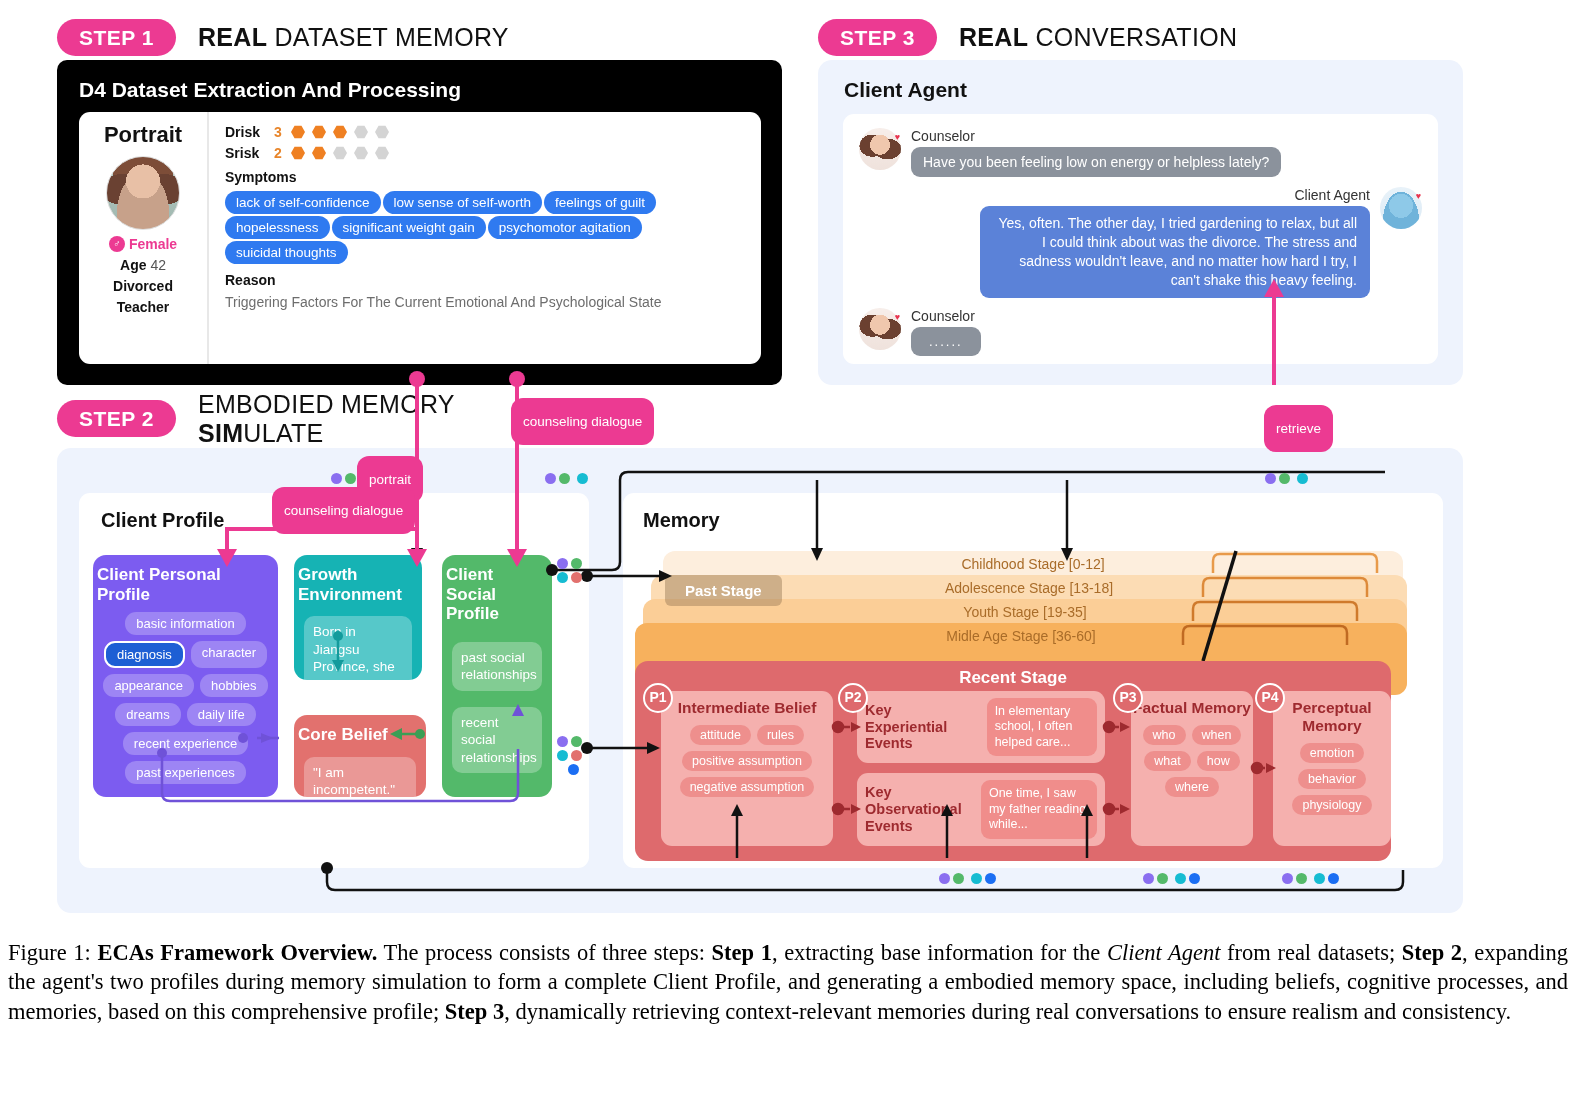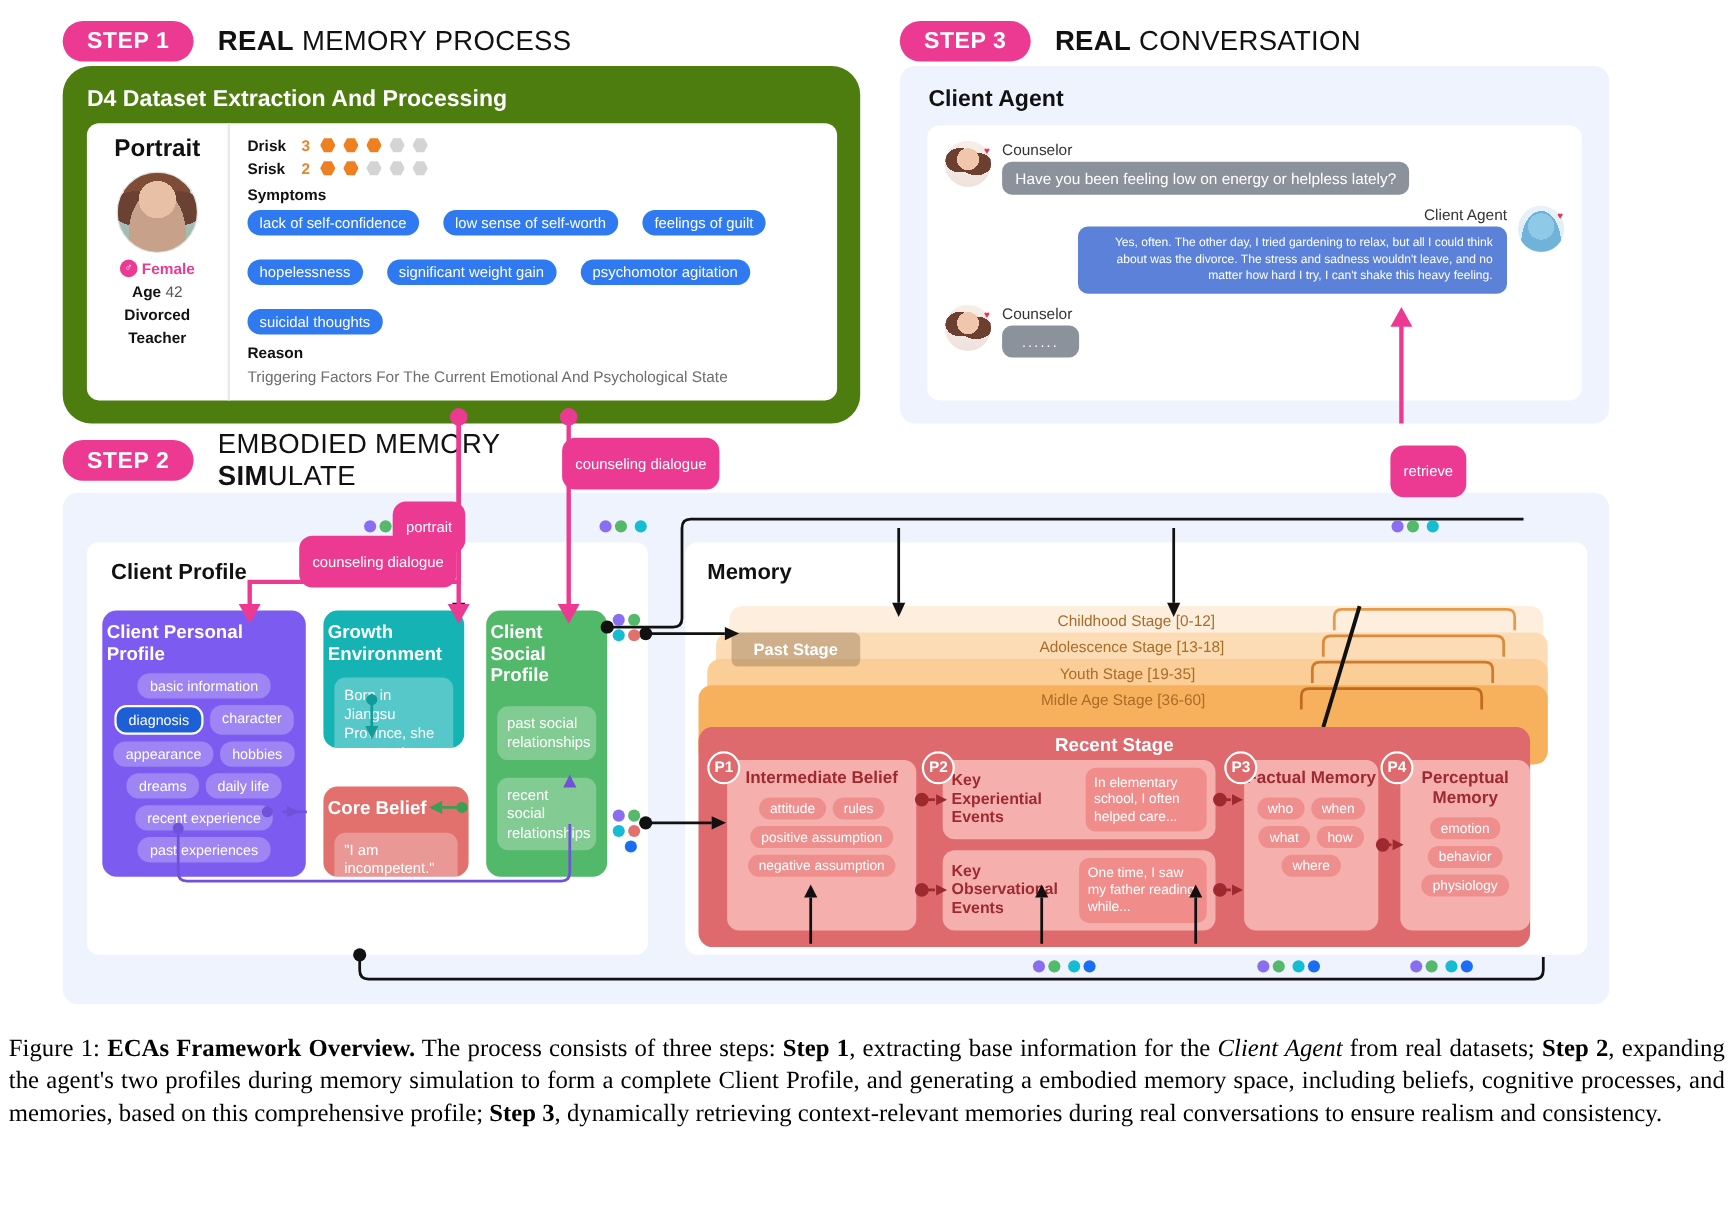--- a/index.html
+++ b/index.html
@@ -15,21 +15,21 @@
     background:#ec3a92; color:#fff; font-weight:bold; font-size:21px;
     border-radius:22px; padding:8px 22px; letter-spacing:.5px;
     display:inline-block; line-height:1;
   }
   .step-title { font-size:25px; color:#111; letter-spacing:.3px; }
   .step-title b { font-weight:bold; }
 
   
   #step1-card {
     left:57px; top:60px; width:725px; height:325px;
-    background:#4d7c0f; border-radius:26px;
+    background:#000000; border-radius:10px;
   }
   #step1-card h2 {
     color:#fff; font-size:21px; font-weight:bold; padding:18px 0 0 22px;
   }
   #portrait-card {
     position:absolute; left:22px; top:52px; width:682px; height:252px;
     background:#fff; border-radius:11px; display:flex;
   }
   #portrait-left {
     width:130px; border-right:2px solid #e8e8e8; text-align:center;
@@ -59,21 +59,21 @@
   #portrait-right { flex:1; padding:12px 14px 0 16px; }
   .risk-row { display:flex; align-items:center; gap:7px; margin-bottom:5px; }
   .risk-label { font-size:14px; font-weight:bold; color:#111; width:42px; }
   .risk-num { font-size:14px; font-weight:bold; color:#e8852a; width:10px; }
   .hex {
     width:14px; height:14px; background:#d4d4d4;
     clip-path:polygon(25% 5%,75% 5%,100% 50%,75% 95%,25% 95%,0% 50%);
   }
   .hex.on { background:#ef8022; }
   .sec-h { font-size:14px; font-weight:bold; color:#111; margin:8px 0 6px; }
-  .tags { display:flex; flex-wrap:wrap; gap:22px; max-width:480px;align-items:center; }
+  .tags { display:flex; flex-wrap:wrap; gap:2px; max-width:480px;align-items:center; }
   .tag-blue {
     background:#2f7af0; color:#fff; font-size:13.5px; border-radius:12px;
     padding:4px 11px; white-space:nowrap;
   }
   .reason-txt { font-size:14px; color:#6d6d6d; margin-top:3px; }
 
   
   #step3-panel {
     left:818px; top:60px; width:645px; height:325px;
     background:#eef3fd; border-radius:14px;
@@ -101,21 +101,21 @@
       radial-gradient(ellipse at 50% 80%, #6fb3da 0 18px, transparent 18px),
       linear-gradient(#e8f2f9,#dbeaf5);
   }
   .av .heart { position:absolute; right:1px; top:4px; color:#e8344f; font-size:9px;}
   .name-lbl { font-size:14px; color:#333; margin-bottom:3px; }
   .bubble-gray {
     background:#8b929c; color:#fff; font-size:14px; border-radius:9px;
     padding:7px 12px; display:inline-block; max-width:420px;
   }
   .bubble-blue {
-    background:#5b82d8; color:#fff; font-size:11px; border-radius:9px;
+    background:#5b82d8; color:#fff; font-size:14px; border-radius:9px;
     padding:8px 13px; max-width:390px; line-height:1.35;
   }
   .bubble-dots { background:#8b929c;color:#fff;border-radius:9px;padding:7px 18px;
      font-size:13px; letter-spacing:2px; display:inline-block;}
 
   
   #step2-head { left:57px; top:390px; width:420px; }
   #step2-outer {
     left:57px; top:448px; width:1406px; height:465px;
     background:#eef3fd; border-radius:14px;
@@ -196,21 +196,21 @@
   }
   #caption b { font-weight:bold; }
   #caption i { font-style:italic; }
   svg.ovl { position:absolute; left:0; top:0; width:1577px; height:1108px; pointer-events:none; }
 </style>
 </head>
 <body>
 
 <div class="abs" style="left:57px;top:19px;display:flex;align-items:center;gap:22px;">
   <span class="step-pill">STEP 1</span>
-  <span class="step-title"><b>REAL</b><span> MEMORY PROCESS</span></span>
+  <span class="step-title"><b>REAL</b><span> DATASET MEMORY</span></span>
 </div>
 
 <div class="abs" id="step1-card">
   <h2>D4 Dataset Extraction And Processing</h2>
 
   <div id="portrait-card">
     <div id="portrait-left">
       <div class="ptitle">Portrait</div>
       <div class="avatar-photo"></div>
       <div class="gender-row">

